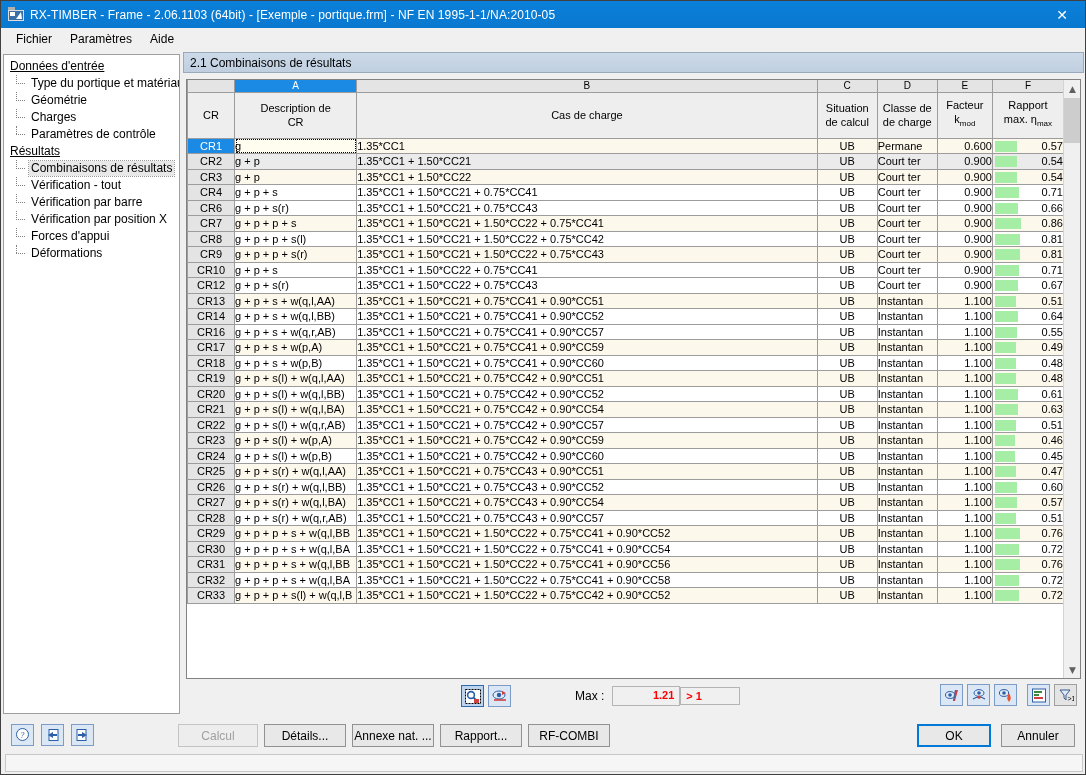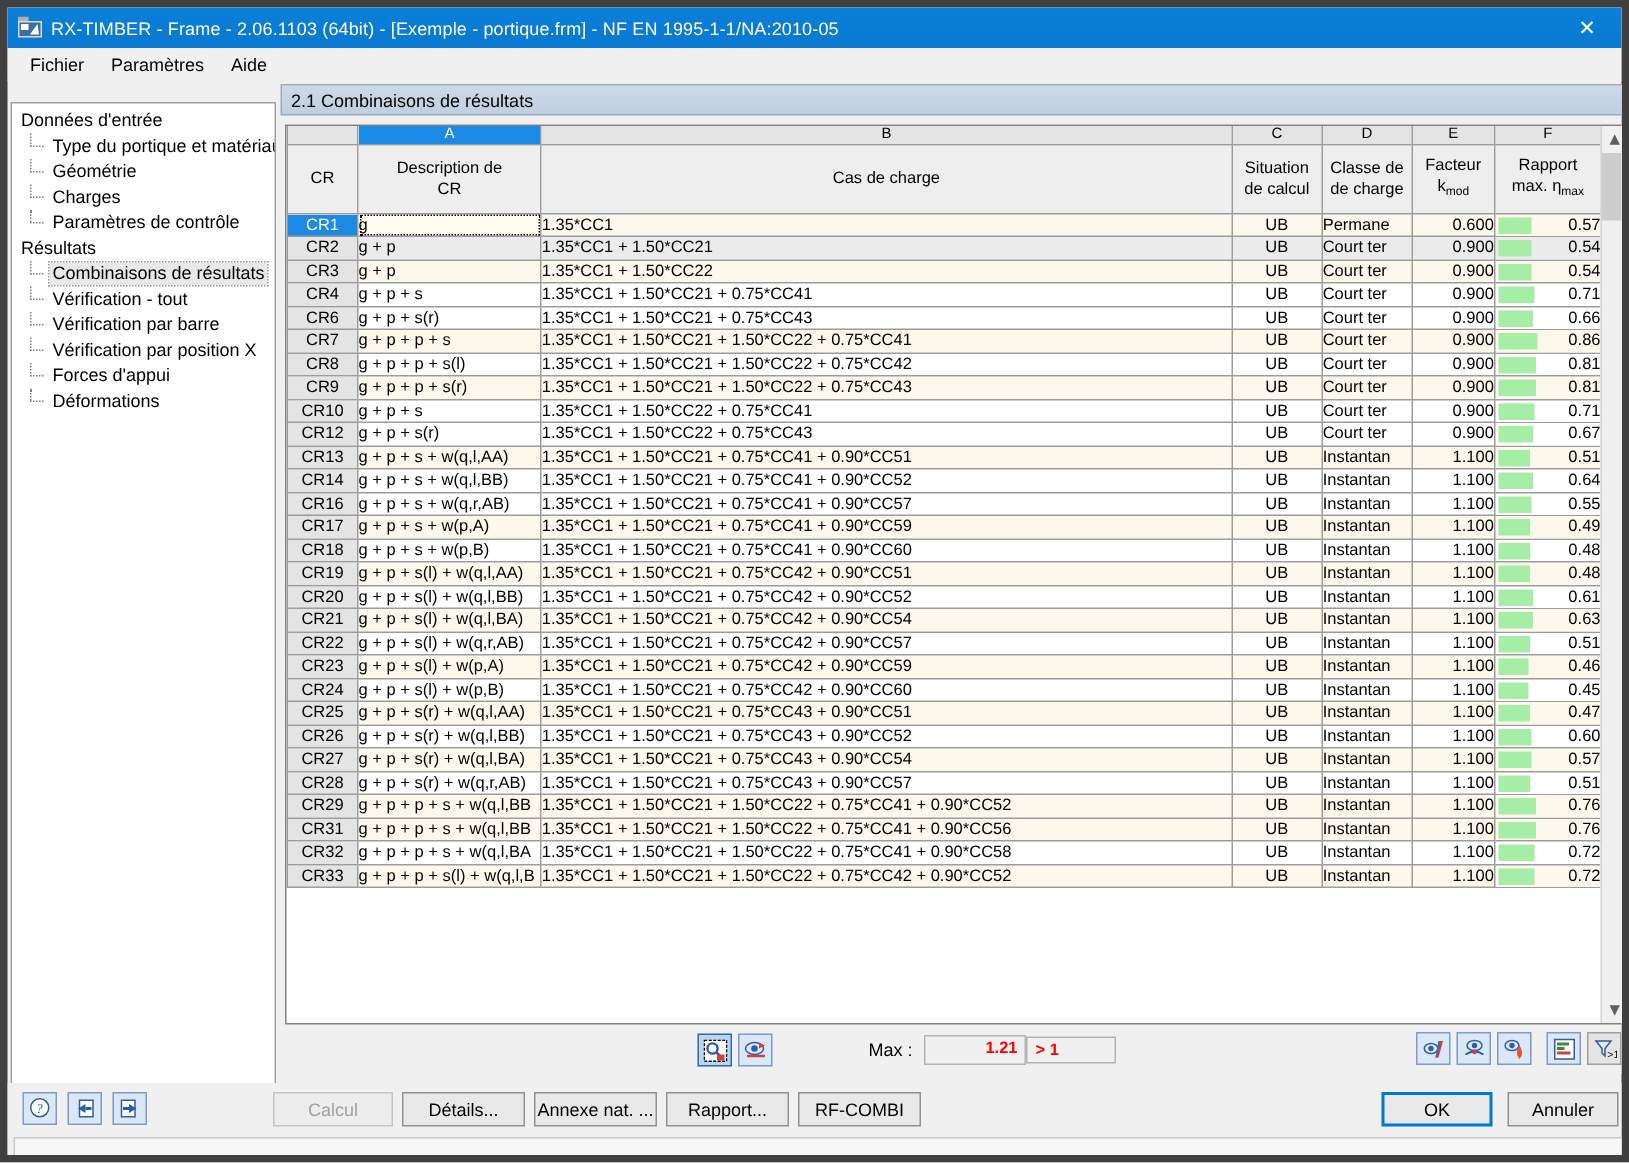--- a/index.html
+++ b/index.html
@@ -9,21 +9,21 @@
     overflow: hidden;
     font-family: "Liberation Sans", sans-serif;
     font-size: 11px;
     background: #f0f0f0;
     color: #000;
   }
   #app {
     position: relative;
     width: 1086px; height: 775px;
     background: #f0f0f0;
-    border: 5px solid #404040;
+    border: 1px solid #404040;
     overflow: hidden;
   }
 
   
   #titlebar {
     height: 27px;
     background: #0a7bd4;
     background: linear-gradient(to bottom,#0a80da,#0a78cf);
     display: flex; align-items: center;
     color: #fff;
@@ -66,26 +66,27 @@
   }
 
   
   #body-area {
     position: absolute;
     left: 0; top: 49px;
     width: 1086px; height: 666px;
   }
   #sidebar {
     position: absolute;
-    left: 2px; top: 14px;
+    left: 2px; top: 4px;
     width: 177px; height: 660px;
     background: #fff;
     border: 1px solid #a0a0a0;
     overflow: hidden;
     padding: 3px 0 0 3px;
+    text-decoration: underline;
   }
   .tree-root {
     font-size: 12px;
     padding: 1px 2px 1px 3px;
     white-space: nowrap;
     line-height: 15px;
   }
   .tree-child {
     font-size: 12px;
     padding: 1px 2px 1px 0;
@@ -677,20 +678,29 @@
                 </tr>
                 <tr class="datarow rowcream">
                   <td class="rowhdr">CR29</td>
                   <td class="cA">g + p + p + s + w(q,l,BB</td>
                   <td class="cB">1.35*CC1 + 1.50*CC21 + 1.50*CC22 + 0.75*CC41 + 0.90*CC52</td>
                   <td class="cC">UB</td>
                   <td class="cD">Instantan</td>
                   <td class="cE">1.100</td>
                   <td class="cF"><span class="ratio-bar" style="width: 25px; background: rgb(166, 237, 166);"></span><span class="ratio-val">0.76</span></td>
                 </tr>
+                <tr class="datarow rowwhite">
+                  <td class="rowhdr">CR30</td>
+                  <td class="cA">g + p + p + s + w(q,l,BA</td>
+                  <td class="cB">1.35*CC1 + 1.50*CC21 + 1.50*CC22 + 0.75*CC41 + 0.90*CC54</td>
+                  <td class="cC">UB</td>
+                  <td class="cD">Instantan</td>
+                  <td class="cE">1.100</td>
+                  <td class="cF"><span class="ratio-bar" style="width: 24px; background: rgb(166, 237, 166);"></span><span class="ratio-val">0.72</span></td>
+                </tr>
                 <tr class="datarow rowcream">
                   <td class="rowhdr">CR31</td>
                   <td class="cA">g + p + p + s + w(q,l,BB</td>
                   <td class="cB">1.35*CC1 + 1.50*CC21 + 1.50*CC22 + 0.75*CC41 + 0.90*CC56</td>
                   <td class="cC">UB</td>
                   <td class="cD">Instantan</td>
                   <td class="cE">1.100</td>
                   <td class="cF"><span class="ratio-bar" style="width: 25px; background: rgb(166, 237, 166);"></span><span class="ratio-val">0.76</span></td>
                 </tr>
                 <tr class="datarow rowwhite">

